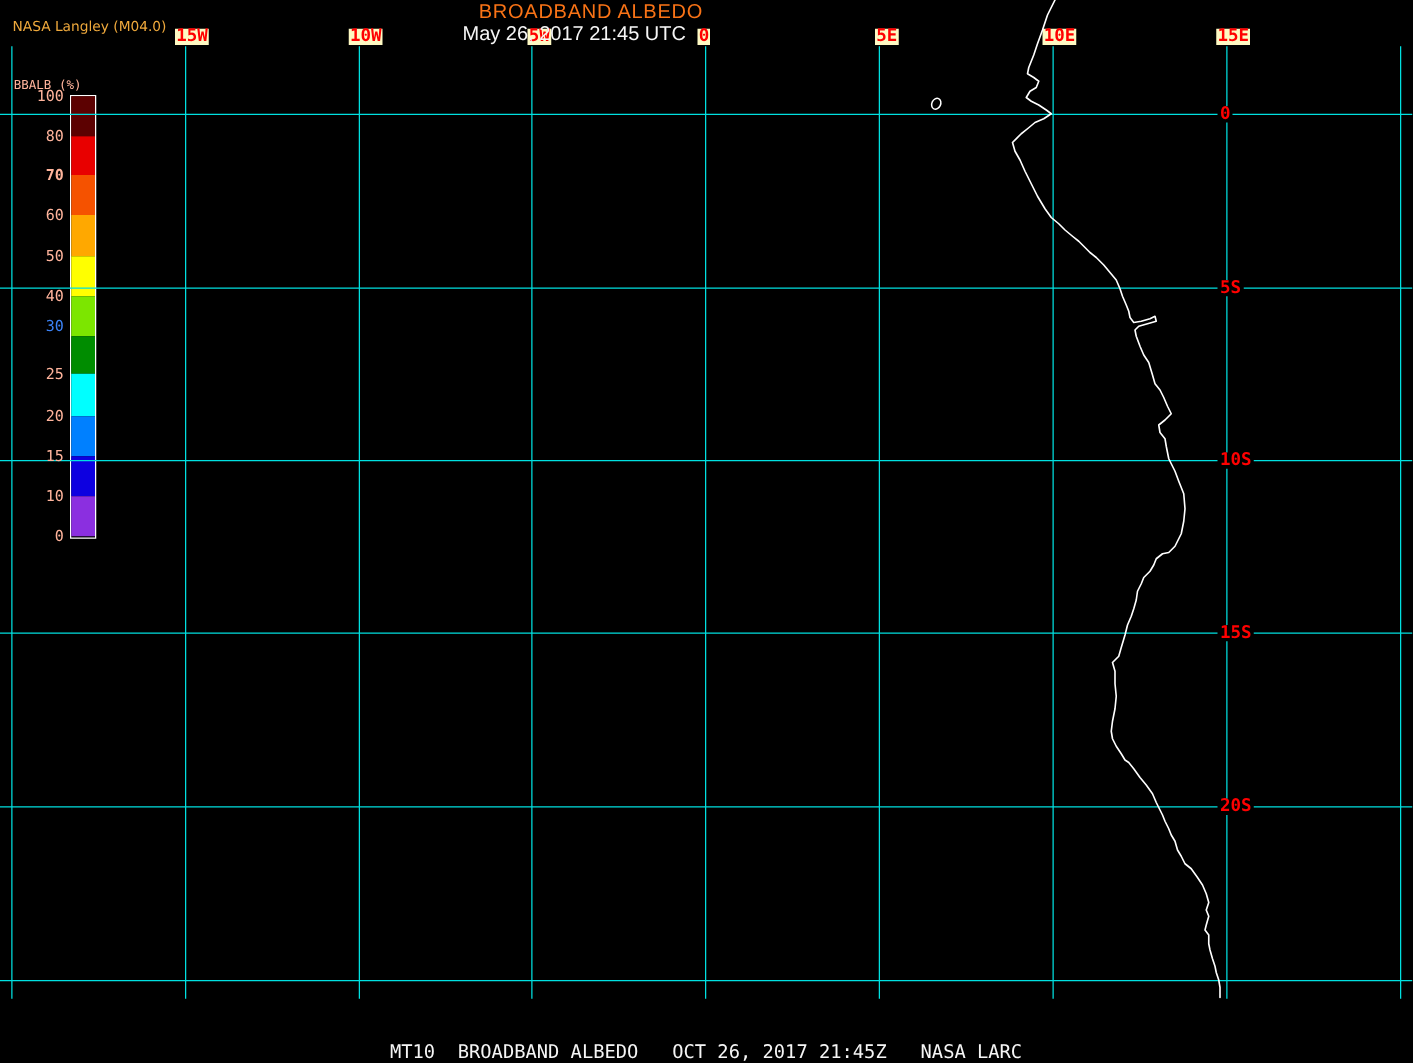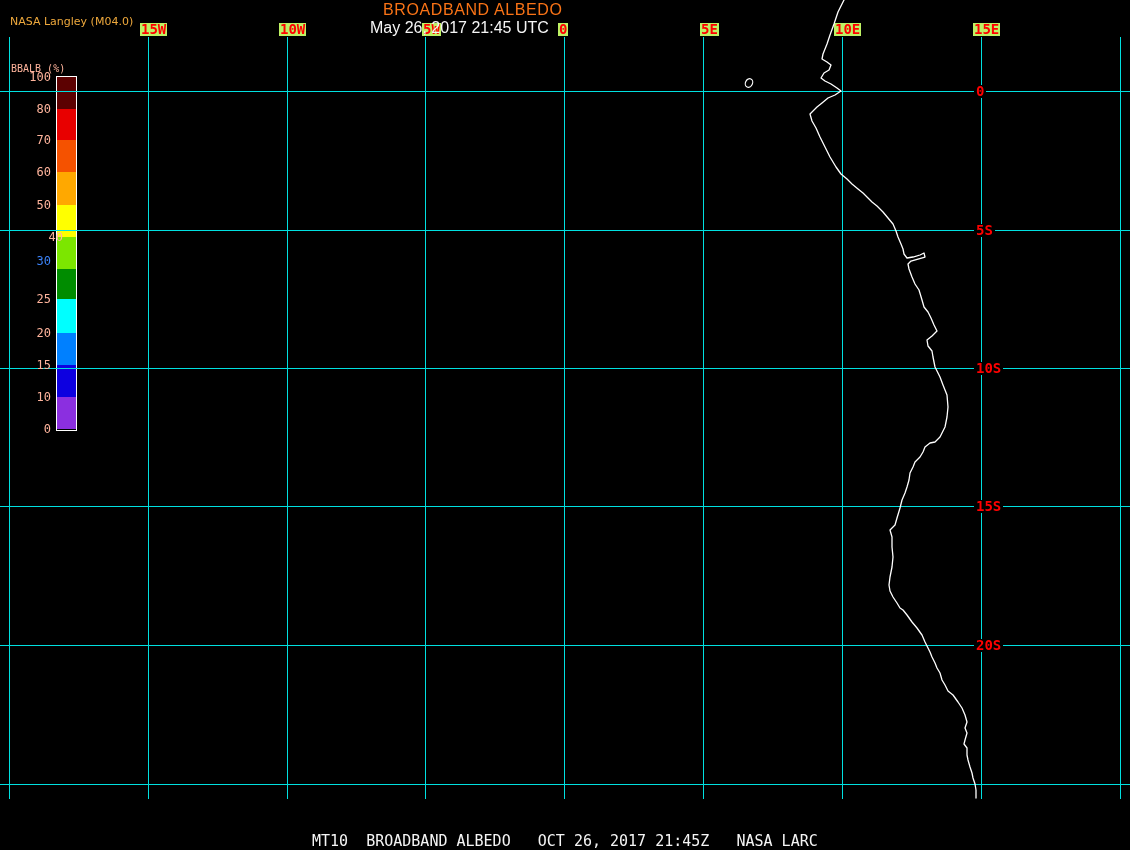--- a/index.html
+++ b/index.html
@@ -8,21 +8,21 @@
     background:#000;
     position:relative;
     overflow:hidden;
     font-family:"DejaVu Sans Mono","Liberation Mono",monospace;
   }
   .vline { position:absolute; width:1px; z-index:1; }
   .hline { position:absolute; height:1px; left:0; z-index:1; }
   .lon-label {
     position:absolute; z-index:2;
     font-size:14px; font-weight:bold; line-height:13px;
-    background:#bef264; padding:0 1px;
+    background:#fef9c3; padding:0 1px;
     white-space:pre;
   }
   .lat-label {
     position:absolute; z-index:2;
     font-size:14px; font-weight:bold; line-height:13px;
     background:#000; padding:0 2px;
     white-space:pre;
   }
   .cb-tick {
     position:absolute; z-index:2;
@@ -87,24 +87,24 @@
     <div class="lon-label" style="left: 700px; top: 23px; color: rgb(255, 0, 0);">5E</div>
     <div class="lon-label" style="left: 834px; top: 23px; color: rgb(255, 0, 0);">10E</div>
     <div class="lon-label" style="left: 973px; top: 23px; color: rgb(255, 0, 0);">15E</div>
     <div class="lat-label" style="left: 974px; top: 85px; color: rgb(255, 0, 0);">0</div>
     <div class="lat-label" style="left: 974px; top: 224px; color: rgb(255, 0, 0);">5S</div>
     <div class="lat-label" style="left: 974px; top: 362px; color: rgb(255, 0, 0);">10S</div>
     <div class="lat-label" style="left: 974px; top: 500px; color: rgb(255, 0, 0); text-align: center;">15S</div>
     <div class="lat-label" style="left: 974px; top: 639px; color: rgb(255, 0, 0);">20S</div>
     <div class="cb-tick" style="top: 71px; color: rgb(255, 180, 156);">100</div>
     <div class="cb-tick" style="top: 103px; color: rgb(255, 180, 156);">80</div>
-    <div class="cb-tick" style="top: 134px; color: rgb(255, 180, 156);">70</div>
+    <div class="cb-tick" style="top: 134px; color: rgb(255, 180, 156); font-weight: bold;">70</div>
     <div class="cb-tick" style="top: 166px; color: rgb(255, 180, 156);">60</div>
     <div class="cb-tick" style="top: 199px; color: rgb(255, 180, 156);">50</div>
-    <div class="cb-tick" style="top: 231px; color: rgb(255, 180, 156); padding-left: 12px;">40</div>
+    <div class="cb-tick" style="top: 231px; color: rgb(255, 180, 156);">40</div>
     <div class="cb-tick" style="top: 255px; color: #3b82f6;">30</div>
     <div class="cb-tick" style="top: 293px; color: rgb(255, 180, 156);">25</div>
     <div class="cb-tick" style="top: 327px; color: rgb(255, 180, 156);">20</div>
     <div class="cb-tick" style="top: 359px; color: rgb(255, 180, 156);">15</div>
     <div class="cb-tick" style="top: 391px; color: rgb(255, 180, 156);">10</div>
     <div class="cb-tick" style="top: 423px; color: rgb(255, 180, 156);">0</div>
   </div>
 
 <svg id="coast-svg" width="1130" height="850" viewBox="0 0 1130 850">
   <path id="coastline" fill="none" stroke-width="1.3" stroke-linejoin="round" stroke-linecap="round" d="M844 0 L838 12 L834 24 L830 35 L827 44 L823 54 L822 59 L827 62 L831 65 L829 70 L824 73 L821 78 L825 81 L831 84 L837 88 L841 91 L835 95 L828 98 L822 103 L817 107 L810 114 L812 121 L816 128 L820 137 L825 147 L830 157 L836 167 L841 174 L847 179 L852 184 L858 189 L863 193 L868 198 L872 202 L877 206 L883 212 L888 218 L893 224 L896 231 L898 237 L901 244 L903 249 L904 254 L907 258 L913 257 L920 255 L924 253 L925 257 L918 259 L911 261 L908 264 L909 269 L912 277 L915 284 L919 290 L922 300 L924 307 L928 312 L931 318 L934 325 L937 331 L932 336 L927 340 L928 346 L932 351 L933 357 L935 367 L940 377 L943 385 L947 395 L948 407 L947 417 L945 427 L940 437 L935 442 L930 443 L925 447 L923 452 L920 457 L915 462 L913 467 L910 473 L909 480 L907 487 L905 493 L902 500 L900 508 L897 518 L895 525 L890 530 L892 537 L892 547 L893 557 L892 567 L890 577 L889 585 L890 591 L893 597 L897 603 L900 608 L903 610 L907 615 L912 622 L917 628 L922 635 L925 642 L928 648 L930 652 L932 657 L935 663 L937 668 L940 673 L942 680 L945 685 L948 691 L953 695 L958 702 L962 708 L965 715 L967 722 L965 728 L967 733 L965 740 L964 744 L967 748 L967 755 L968 760 L970 767 L972 773 L973 778 L975 784 L976 790 L976 798" stroke="#FFFFFF"></path>

